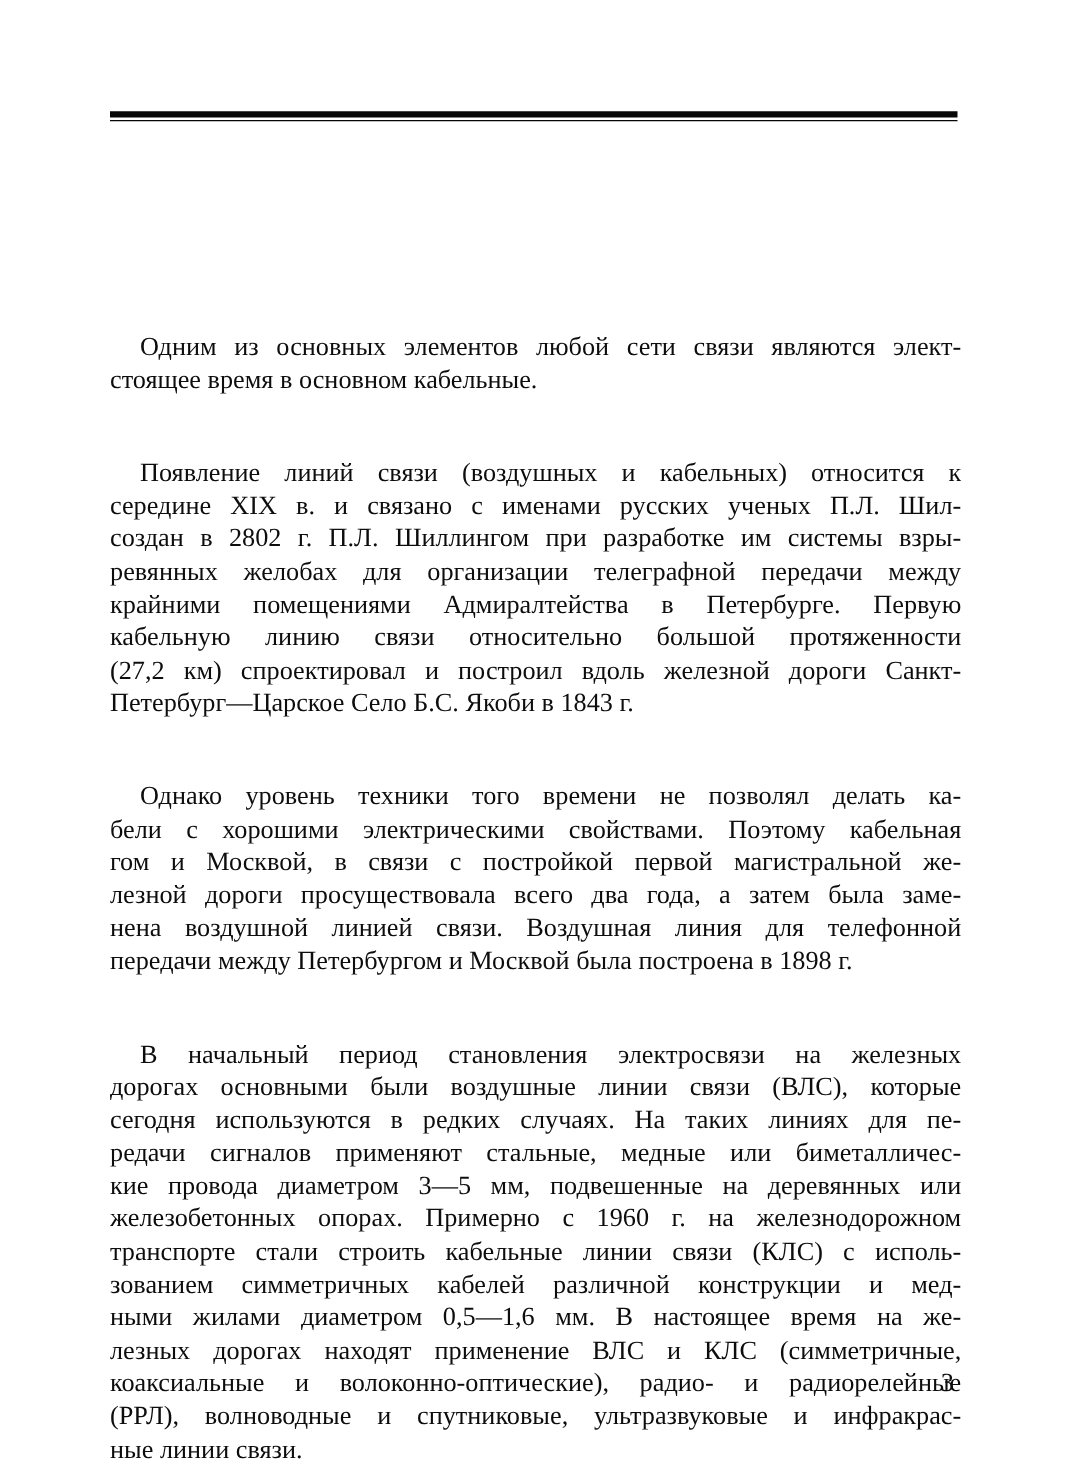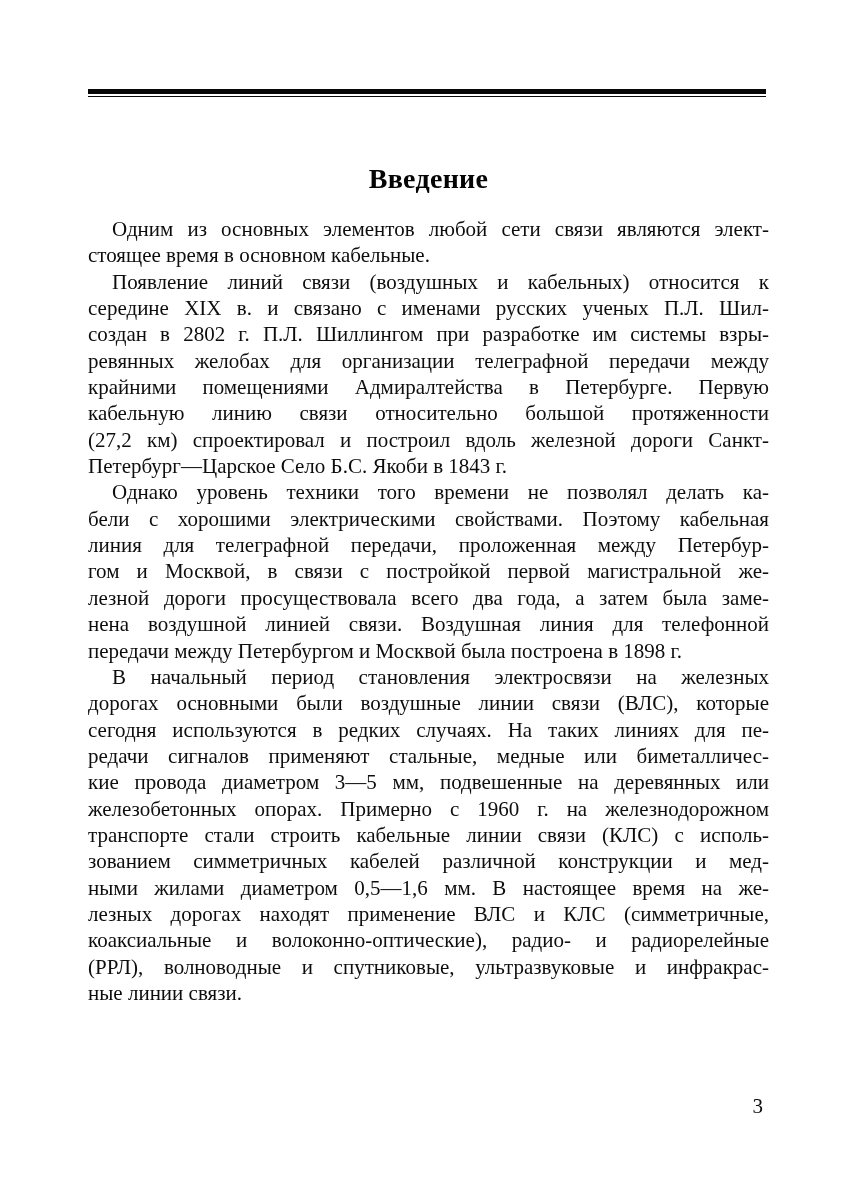--- a/index.html
+++ b/index.html
@@ -56,20 +56,21 @@
   }
   .line {
     text-align: justify;
     text-align-last: justify;
     white-space: normal;
     height: 26.35px;
     overflow: hidden;
   }
   .line.pfirst {
     text-indent: 24px;
+    margin-top: 48px;
   }
   .line.plast {
     text-align-last: left;
   }
   .page-number {
     position: absolute;
     top: 1094px;
     left: 88px;
     width: 675px;
     text-align: right;
@@ -79,41 +80,39 @@
 </style>
 </head>
 <body>
 
 <div class="page">
   <div class="header-rules">
     <div class="rule-thick"></div>
     <div class="rule-thin"></div>
   </div>
 
-  <div class="chapter-title">Введение</div>
 
   <div class="body-text">
       <div class="paragraph">
         <div class="line pfirst">Одним из основных элементов любой сети связи являются элект-</div>
         <div class="line plast">стоящее время в основном кабельные.</div>
       </div>
       <div class="paragraph">
         <div class="line pfirst">Появление линий связи (воздушных и кабельных) относится к</div>
         <div class="line">середине XIX в. и связано с именами русских ученых П.Л. Шил-</div>
         <div class="line">создан в 2802 г. П.Л. Шиллингом при разработке им системы взры-</div>
         <div class="line">ревянных желобах для организации телеграфной передачи между</div>
         <div class="line">крайними помещениями Адмиралтейства в Петербурге. Первую</div>
         <div class="line">кабельную линию связи относительно большой протяженности</div>
         <div class="line">(27,2 км) спроектировал и построил вдоль железной дороги Санкт-</div>
         <div class="line plast">Петербург—Царское Село Б.С. Якоби в 1843 г.</div>
       </div>
       <div class="paragraph">
         <div class="line pfirst">Однако уровень техники того времени не позволял делать ка-</div>
         <div class="line">бели с хорошими электрическими свойствами. Поэтому кабельная</div>
-        <div class="line">линия для телеграфной передачи, проложенная между Петербур-</div>
         <div class="line">гом и Москвой, в связи с постройкой первой магистральной же-</div>
         <div class="line">лезной дороги просуществовала всего два года, а затем была заме-</div>
         <div class="line">нена воздушной линией связи. Воздушная линия для телефонной</div>
         <div class="line plast">передачи между Петербургом и Москвой была построена в 1898 г.</div>
       </div>
       <div class="paragraph">
         <div class="line pfirst">В начальный период становления электросвязи на железных</div>
         <div class="line">дорогах основными были воздушные линии связи (ВЛС), которые</div>
         <div class="line">сегодня используются в редких случаях. На таких линиях для пе-</div>
         <div class="line">редачи сигналов применяют стальные, медные или биметалличес-</div>

